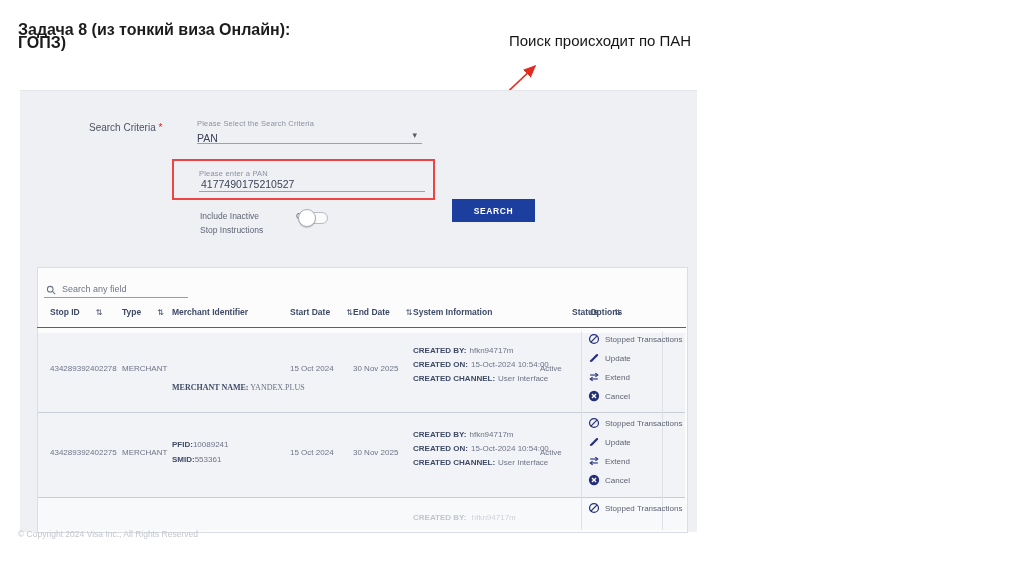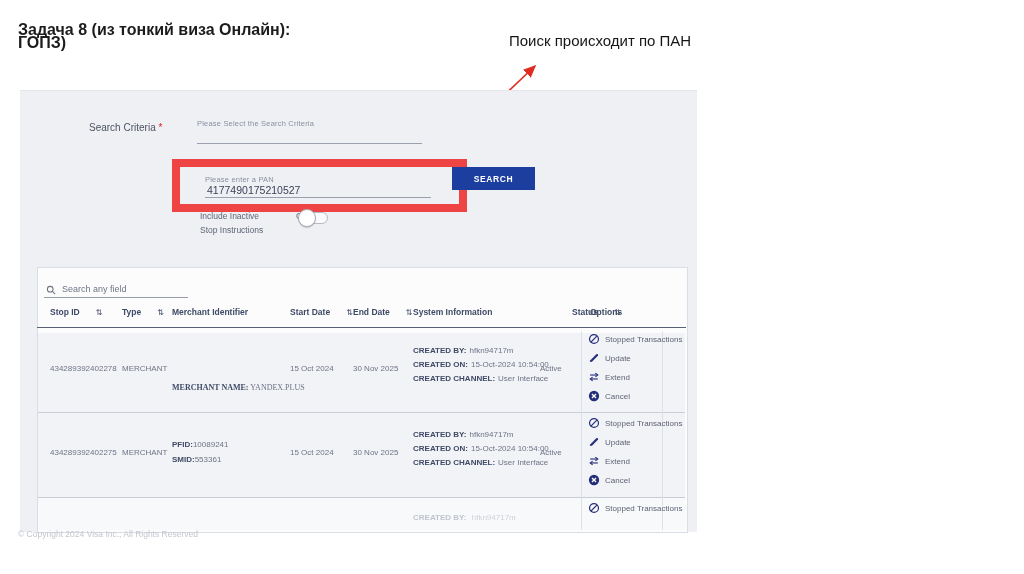--- a/index.html
+++ b/index.html
@@ -11,24 +11,24 @@
   .annotation{font-size:15px;color:#161616;}
   .footer{font-size:8.5px;color:#c2c6ce;}
   
   .panel{background:#eef0f4;border-top:1px solid #e3e5ea;}
   .field-hint{font-size:7.5px;color:#8b90a0;letter-spacing:.2px;}
   .field-value{font-size:10.5px;color:#3d4257;}
   .underline{background:#9aa0ae;height:1px;}
   .form-label{font-size:10px;color:#4d5263;}
   .req{color:#d22;}
   .caret{font-size:9px;color:#555a68;}
-  .red-box{border:8px solid #ef4444;padding-left:20px;}
+  .red-box{border:2px solid #ef4444;}
   .btn-search{background:#1c3f9f;color:#fff;font-size:8.5px;font-weight:bold;
               letter-spacing:.6px;border:none;display:flex;align-items:center;justify-content:center;
-              cursor:pointer;}
+              cursor:pointer;margin-top:32px;}
   .toggle-label{font-size:8.5px;color:#5f6575;line-height:14px;}
   .toggle-state{font-size:8.5px;color:#5f6575;}
   .toggle-pill{width:27px;height:10px;border:1px solid #b7bbc6;border-radius:6px;background:#fbfbfc;}
   .toggle-knob{position:absolute;left:-2px;top:-4px;width:16px;height:16px;border-radius:50%;
                background:#fff;border:1px solid #a7acb8;box-shadow:0 1px 1px rgba(0,0,0,.18);}
   
   .card{background:#fcfcfd;border:1px solid #d9dde5;}
   .filter-input{border:none;background:transparent;outline:none;font-size:9px;color:#6b7280;
                 font-family:"Liberation Sans",sans-serif;width:126px;}
   .filter-input::placeholder{color:#6f7585;}
@@ -71,20 +71,24 @@
   </svg>
 
   <div class="abs panel" style="left:20px;top:90px;width:677px;height:441px;"></div>
 
   <div class="abs form-label" style="left:89px;top:110px;margin-top:12px;">
     <span>Search Criteria</span>
     <span class="req">*</span>
   </div>
 
   <div class="abs field-hint" style="left:197px;top:119px;">Please Select the Search Criteria</div>
+  <div class="abs" style="left:197px;top:128px;width:225px;height:16px;cursor:pointer;">
+    <span class="field-value">PAN</span>
+    <span class="abs caret" style="right:5px;top:2px;">▾</span>
+  </div>
   <div class="abs underline" style="left:197px;top:143px;width:225px;"></div>
 
   <div class="abs red-box" style="left:172px;top:159px;width:259px;height:37px;">
     <div class="abs field-hint" style="left:25px;top:8px;">Please enter a PAN</div>
     <input class="abs field-value" style="left: 25px; top: 16px; width: 220px; border: none; background: transparent; outline: none; font-family: &quot;Liberation Sans&quot;, sans-serif;" value="4177490175210527">
     <div class="abs underline" style="left:25px;top:30px;width:226px;"></div>
   </div>
 
   <button class="abs btn-search" style="left:452px;top:167px;width:83px;height:23px;">SEARCH</button>
 

